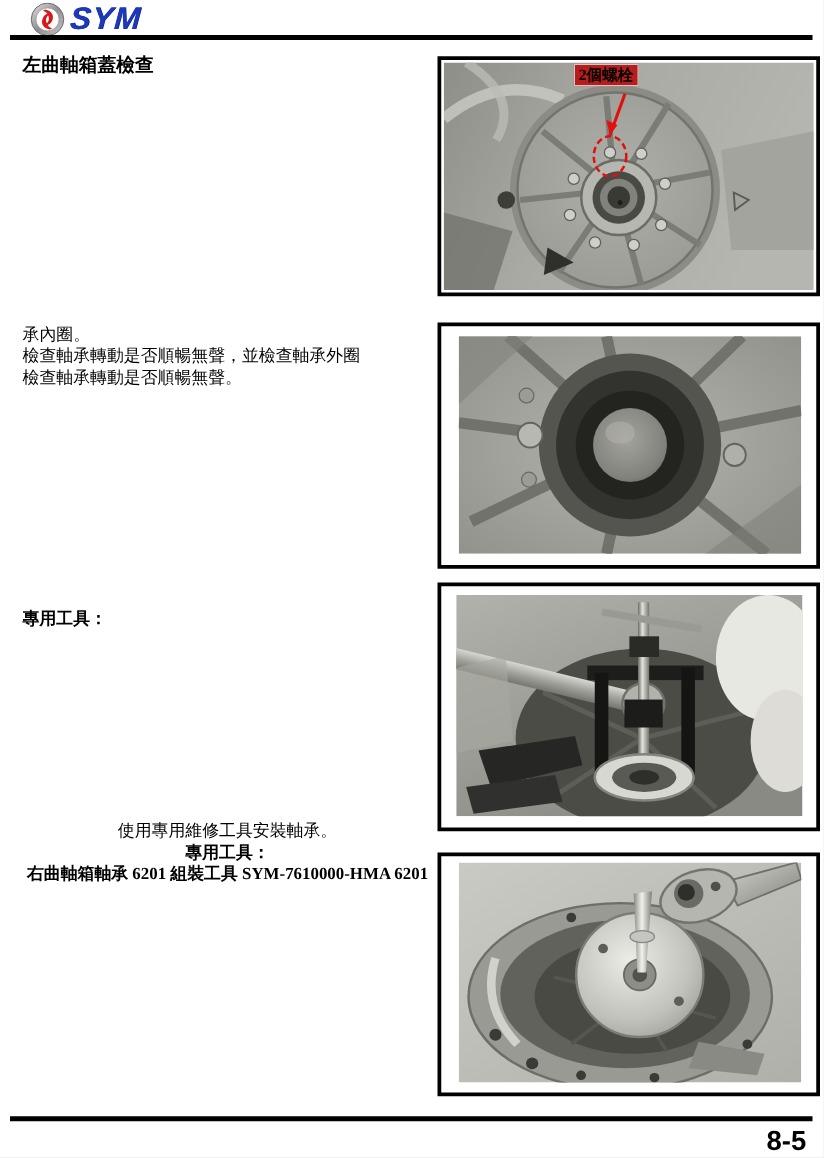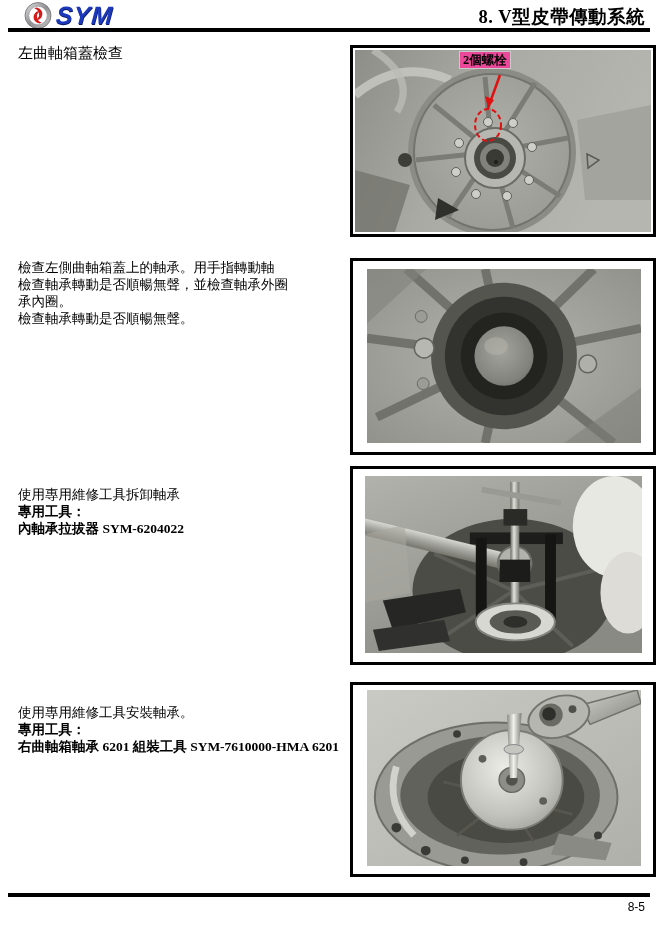--- a/index.html
+++ b/index.html
@@ -12,39 +12,39 @@
   .logo{position:absolute;left:24px;top:2px;height:27px;display:flex;align-items:center;gap:4px;}
   .logo-badge{width:28px;height:27px;}
   .logo-word{font-family:"Liberation Sans","DejaVu Sans",sans-serif;font-weight:bold;font-style:italic;
     font-size:25px;line-height:27px;color:#1c39bb;letter-spacing:1px;
     text-shadow:0.5px 0.5px 0 #0a1a66;transform:skewX(-4deg);}
   .chapter-title{position:absolute;right:14px;top:4px;font-size:18.5px;font-weight:bold;letter-spacing:0.5px;}
   .rule{position:absolute;left:8px;right:9px;height:3.6px;background:#000;}
   .rule-top{top:28px;}
   .rule-bottom{top:893px;}
   .page-number{position:absolute;right:14px;top:900px;font-family:"Liberation Sans","DejaVu Sans",sans-serif;
-    font-weight:normal;font-size:12px;}
+    font-weight:bold;font-size:22px;}
   
   .tblock{position:absolute;left:18px;width:328px;font-size:13.5px;line-height:17px;}
-  .tblock .bheading{font-size:15px;font-weight:normal;line-height:18px;margin:0 0 1px 0;}
+  .tblock .bheading{font-size:15px;font-weight:bold;line-height:18px;margin:0 0 1px 0;}
   .tblock p{margin:0;}
   .tblock .gap{height:8px;}
   .bold{font-weight:bold;}
   #block1{top:44px;}
   #block2{top:259px;}
   #block3{top:486px;}
-  #block4{top:704px;}
+  #block4{top:656px;text-align:center;}
   
   .photo-frame{position:absolute;left:350px;width:306px;background:#fff;border:3px solid #000;box-sizing:border-box;}
   #photo1{top:45px;height:192px;padding:2px;}
   #photo2{top:258px;height:197px;padding:8px 12px 9px 14px;}
   #photo3{top:466px;height:199px;padding:7px 11px 9px 12px;}
   #photo4{top:682px;height:195px;padding:5px 12px 8px 14px;}
   .photo-frame svg{display:block;width:100%;height:100%;}
-  .photo-annotation{position:absolute;left:106px;top:3px;background:#ec4899;padding:0 3px;
+  .photo-annotation{position:absolute;left:106px;top:3px;background:#b91c1c;padding:0 3px;
     font-size:12.5px;font-weight:bold;line-height:16px;border:1px solid #c9c9c9;}
 </style>
 </head>
 <body>
 
 <div class="page">
 
   <div class="logo">
     <svg class="logo-badge" viewBox="0 0 28 27">
       <defs>
@@ -54,39 +54,35 @@
             <stop offset="1" stop-color="#c9c9c9"></stop>
         </linearGradient>
       </defs>
       <circle cx="14" cy="13.5" r="13" fill="url(#ring)" stroke="#6b6b6f" stroke-width="0.8"></circle>
       <circle cx="14" cy="13.5" r="9.2" fill="#ffffff" stroke="#9a9a9e" stroke-width="0.6"></circle>
       <path d="M12.2,5.5 C17.5,6.5 19.5,10.5 17.8,14.5 C16.5,17.5 13.5,18.5 11.5,18 C14.5,16.5 15.8,14 14.8,11 C14,8.5 12.8,7 10.2,6.5 Z" fill="#d61a1a"></path>
       <path d="M15.8,21.5 C10.5,20.5 8.5,16.5 10.2,12.5 C11.5,9.5 14.5,8.5 16.5,9 C13.5,10.5 12.2,13 13.2,16 C14,18.5 15.2,20 17.8,20.5 Z" fill="#d61a1a"></path>
     </svg>
     <span class="logo-word">SYM</span>
   </div>
-  <div class="chapter-title">8. V型皮帶傳動系統</div>
   <div class="rule rule-top"></div>
 
   <div class="tblock" id="block1">
     <div class="bheading">左曲軸箱蓋檢查</div>
   </div>
 
   <div class="tblock" id="block2">
-    <p>檢查左側曲軸箱蓋上的軸承。用手指轉動軸</p>
+    <p>承內圈。</p>
     <p>檢查軸承轉動是否順暢無聲，並檢查軸承外圈</p>
-    <p>承內圈。</p>
     <p>檢查軸承轉動是否順暢無聲。</p>
     <div class="gap"></div>
   </div>
 
   <div class="tblock" id="block3">
-    <p>使用專用維修工具拆卸軸承</p>
     <p class="bold">專用工具：</p>
-    <p class="bold">內軸承拉拔器 SYM-6204022</p>
   </div>
 
   <div class="tblock" id="block4">
     <p>使用專用維修工具安裝軸承。</p>
     <p class="bold">專用工具：</p>
     <p class="bold">右曲軸箱軸承 6201 組裝工具 SYM-7610000-HMA 6201</p>
   </div>
 
   <div class="photo-frame" id="photo1">
     <svg viewBox="0 0 296 182" preserveAspectRatio="none">

